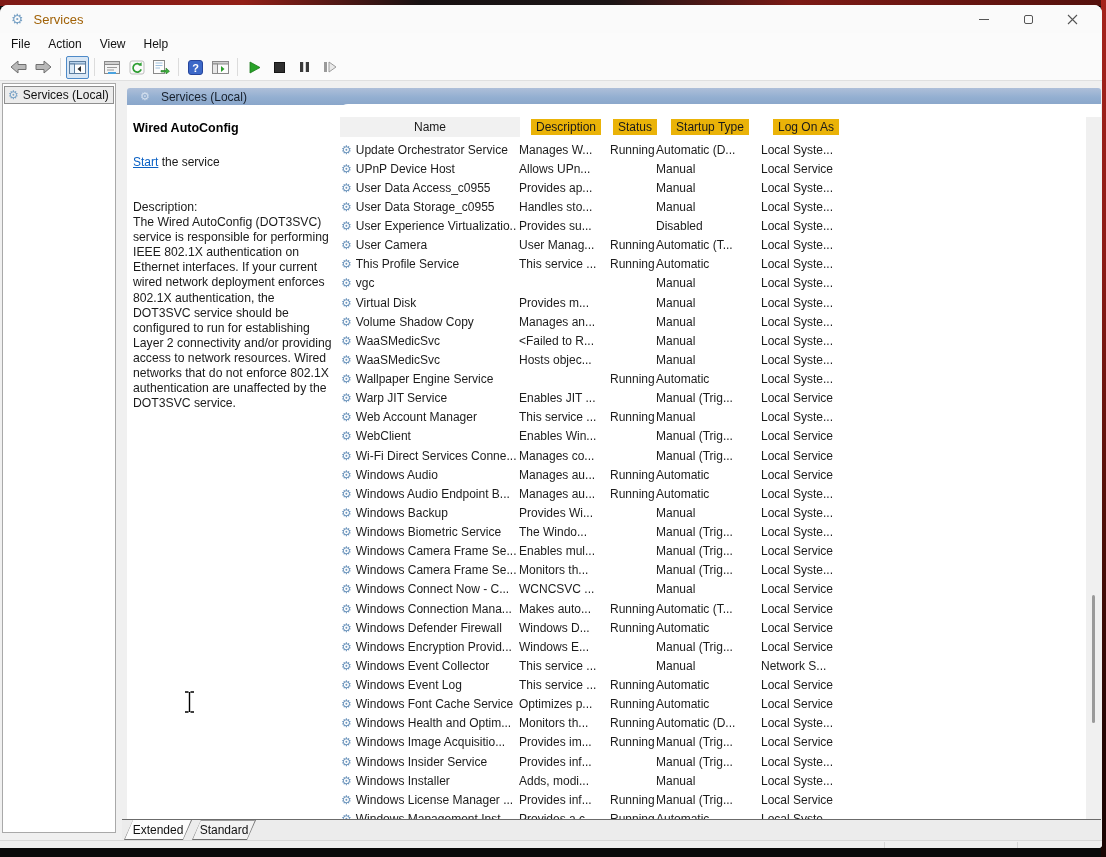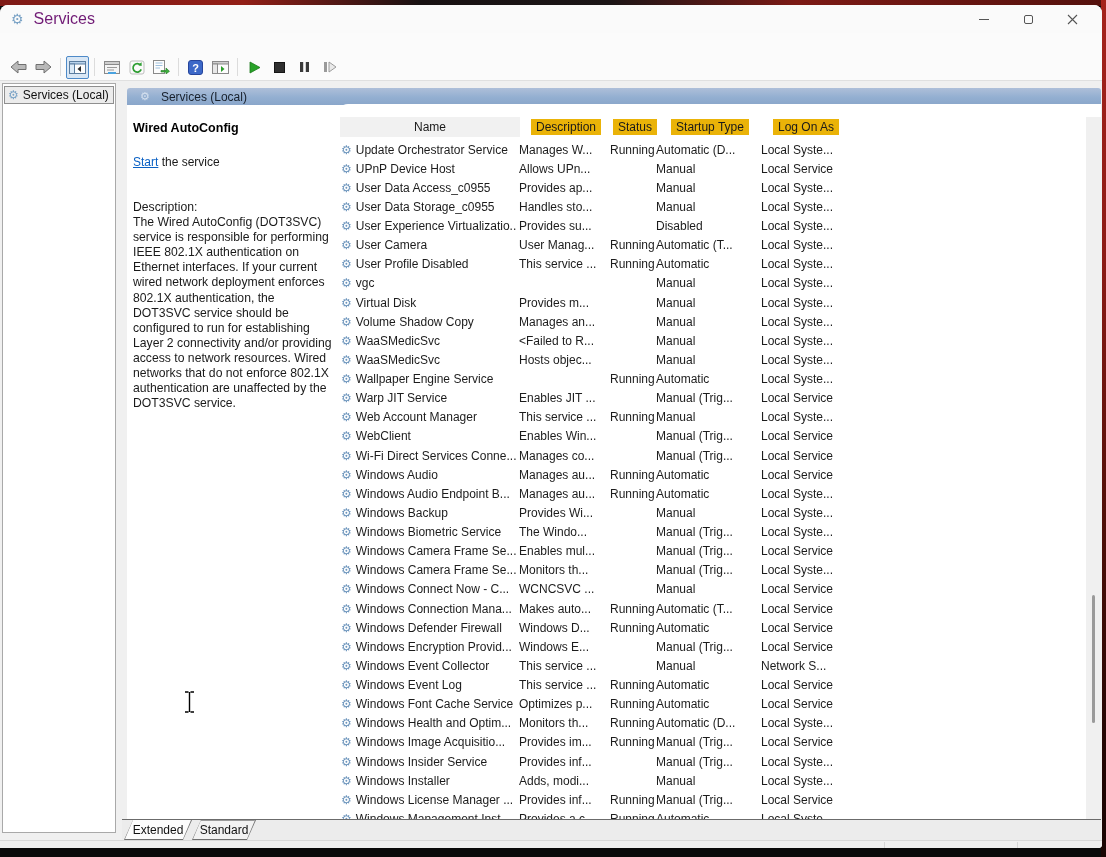--- a/index.html
+++ b/index.html
@@ -11,21 +11,21 @@
   .desk-top { left:0; top:0; width:1106px; height:6px;
     background:linear-gradient(90deg,#7e1a16,#921f17 22%,#181112 38%,#1b1516 55%,#7c1a15 72%,#54110d 100%); }
   .desk-right { right:0; top:0; width:5px; height:857px;
     background:linear-gradient(180deg,#a5231c,#8c1b16 30%,#511009 60%,#260704 85%,#190503); }
 
   
   .window { left:0; top:5px; width:1102px; height:843px; background:#fbfbfb;
             border-radius:8px 8px 4px 0; overflow:hidden; }
   .titlebar { left:0; top:0; width:100%; height:28px; background:#fafafa; display:flex; align-items:center; }
   .title-icon { margin-left:11px; font-size:14px; color:#7ba3c6; line-height:1; }
-  .title-text { margin-left:10px; font-size:16px; color:#701a75; }
+  .title-text { margin-left:10px; font-size:13px; color:#a16207; }
   .win-controls { position:absolute; right:8px; top:0; height:28px; display:flex; }
   .win-btn { width:44px; height:28px; display:flex; align-items:center; justify-content:center; }
   .glyph-min { width:10px; height:1px; background:#555; }
   .glyph-max { width:9px; height:9px; border:1px solid #555; border-radius:2px; }
 
   .menubar { left:0; top:28px; width:100%; height:21px; background:#fbfbfb;
              display:flex; align-items:center; padding-left:2px; }
   .menu-item { font-size:12px; color:#111; padding:2px 9px; }
 
   .toolbar { left:0; top:49px; width:100%; height:27px; background:#fbfbfb;
@@ -118,20 +118,26 @@
           <div class="glyph-max"></div>
         </div>
       <div class="win-btn">
         <svg width="11" height="11" viewBox="0 0 11 11">
           <path d="M1 1 L10 10 M10 1 L1 10" stroke="#555" stroke-width="1.1" fill="none"></path>
         </svg>
       </div>
     </div>
   </div>
 
+  <div class="abs menubar">
+    <span class="menu-item">File</span>
+    <span class="menu-item">Action</span>
+    <span class="menu-item">View</span>
+    <span class="menu-item">Help</span>
+  </div>
 
   <div class="abs toolbar">
     <div class="tbtn">
       <svg width="17" height="14" viewBox="0 0 17 14">
         <path d="M8 1 L1 7 L8 13 L8 9.5 L16 9.5 L16 4.5 L8 4.5 Z" fill="#b9b9b9" stroke="#6f6f6f" stroke-width="1"></path>
       </svg>
     </div>
     <div class="tbtn">
       <svg width="17" height="14" viewBox="0 0 17 14">
         <path d="M9 1 L16 7 L9 13 L9 9.5 L1 9.5 L1 4.5 L9 4.5 Z" fill="#b9b9b9" stroke="#6f6f6f" stroke-width="1"></path>
@@ -307,21 +313,21 @@
             <span>User Camera</span>
           </div>
           <div class="c c-desc"><span>User Manag...</span></div>
           <div class="c c-status"><span>Running</span></div>
           <div class="c c-startup"><span>Automatic (T...</span></div>
           <div class="c c-logon"><span>Local Syste...</span></div>
         </div>
         <div class="lrow">
           <div class="c c-name">
             <span class="gear">⚙</span>
-            <span>User Profile Disabled</span>
+            <span>This Profile Service</span>
           </div>
           <div class="c c-desc"><span>This service ...</span></div>
           <div class="c c-status"><span>Running</span></div>
           <div class="c c-startup"><span>Automatic</span></div>
           <div class="c c-logon"><span>Local Syste...</span></div>
         </div>
         <div class="lrow">
           <div class="c c-name">
             <span class="gear">⚙</span>
             <span>vgc</span>

